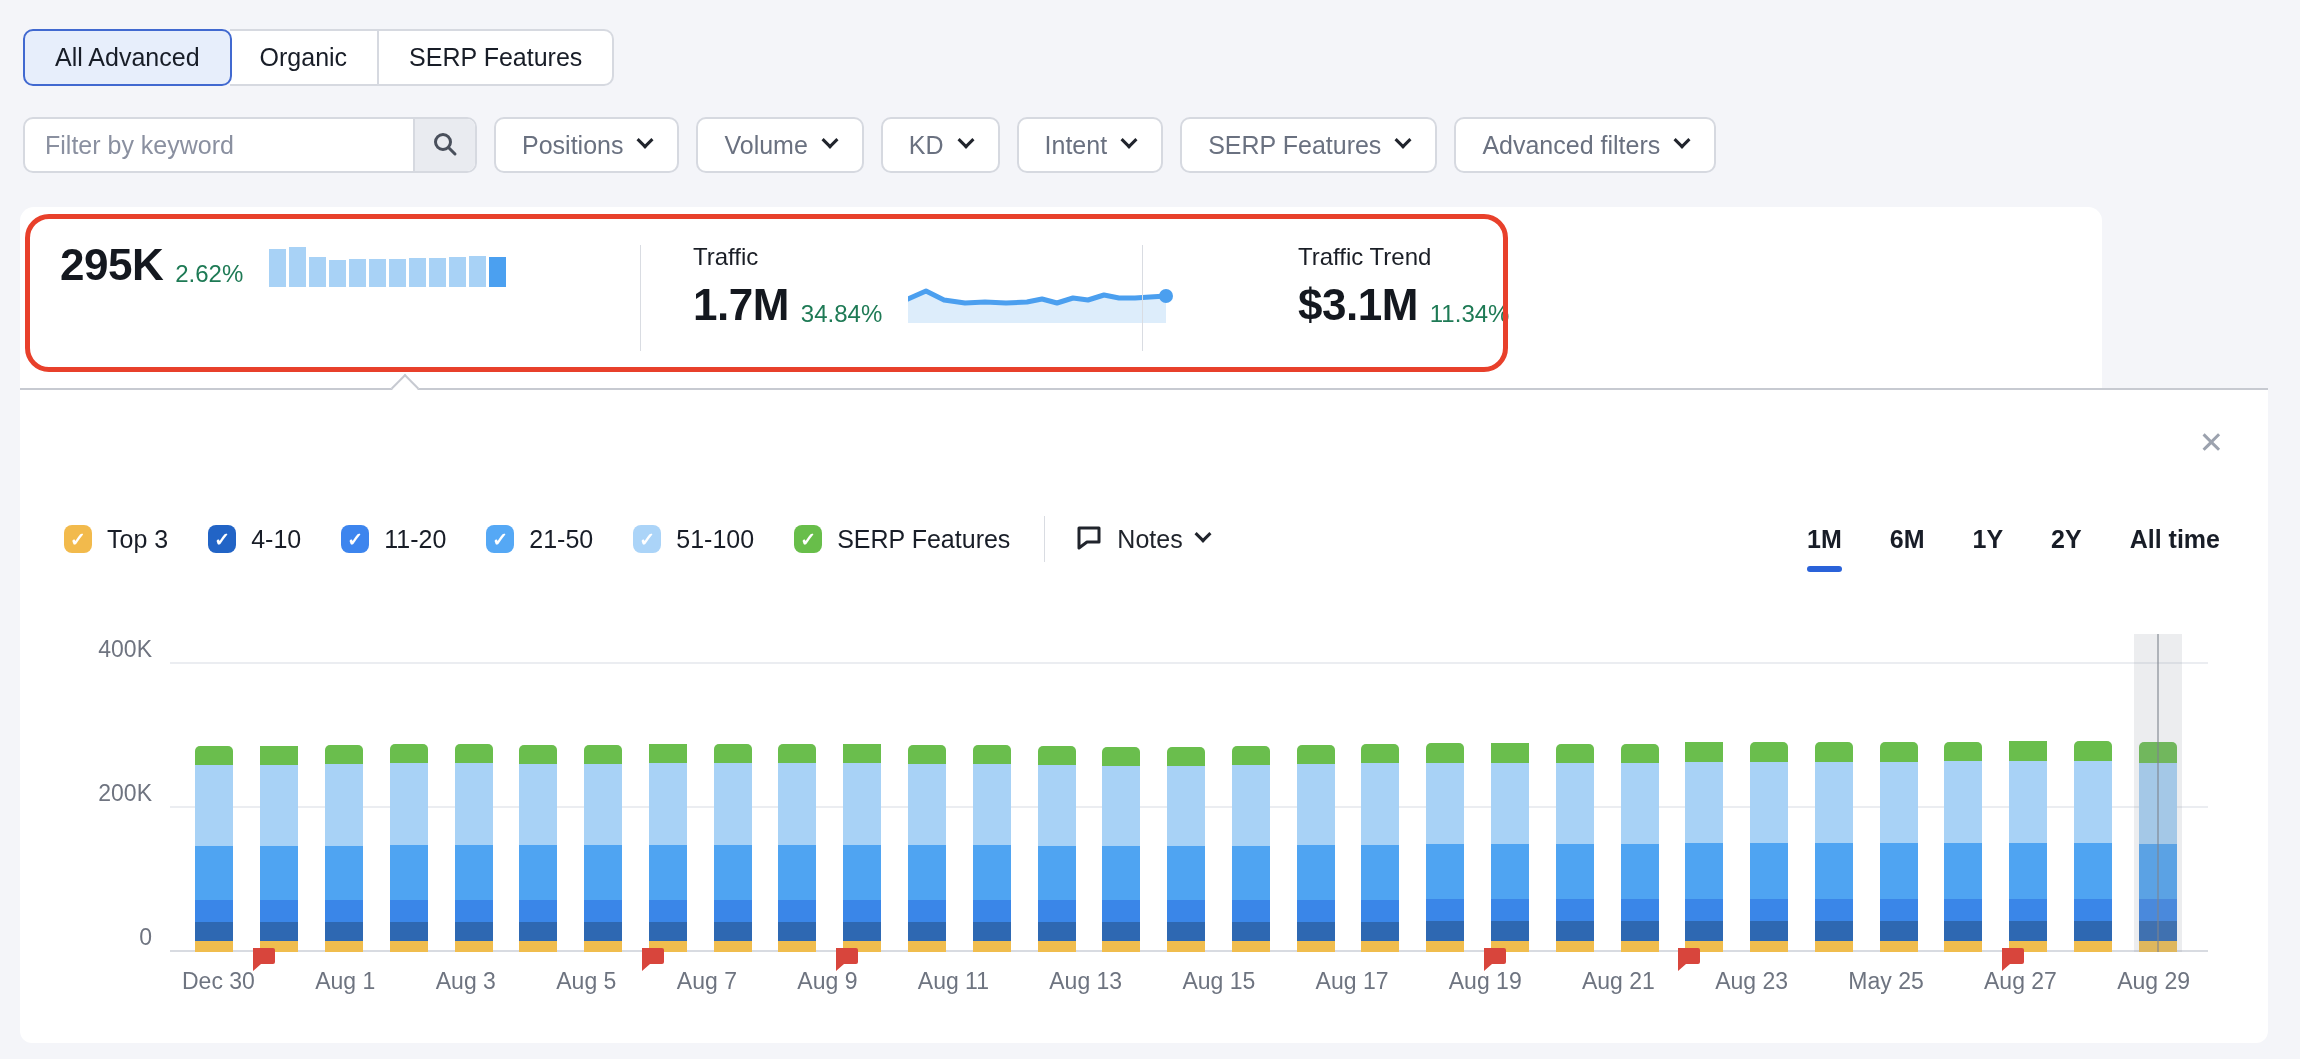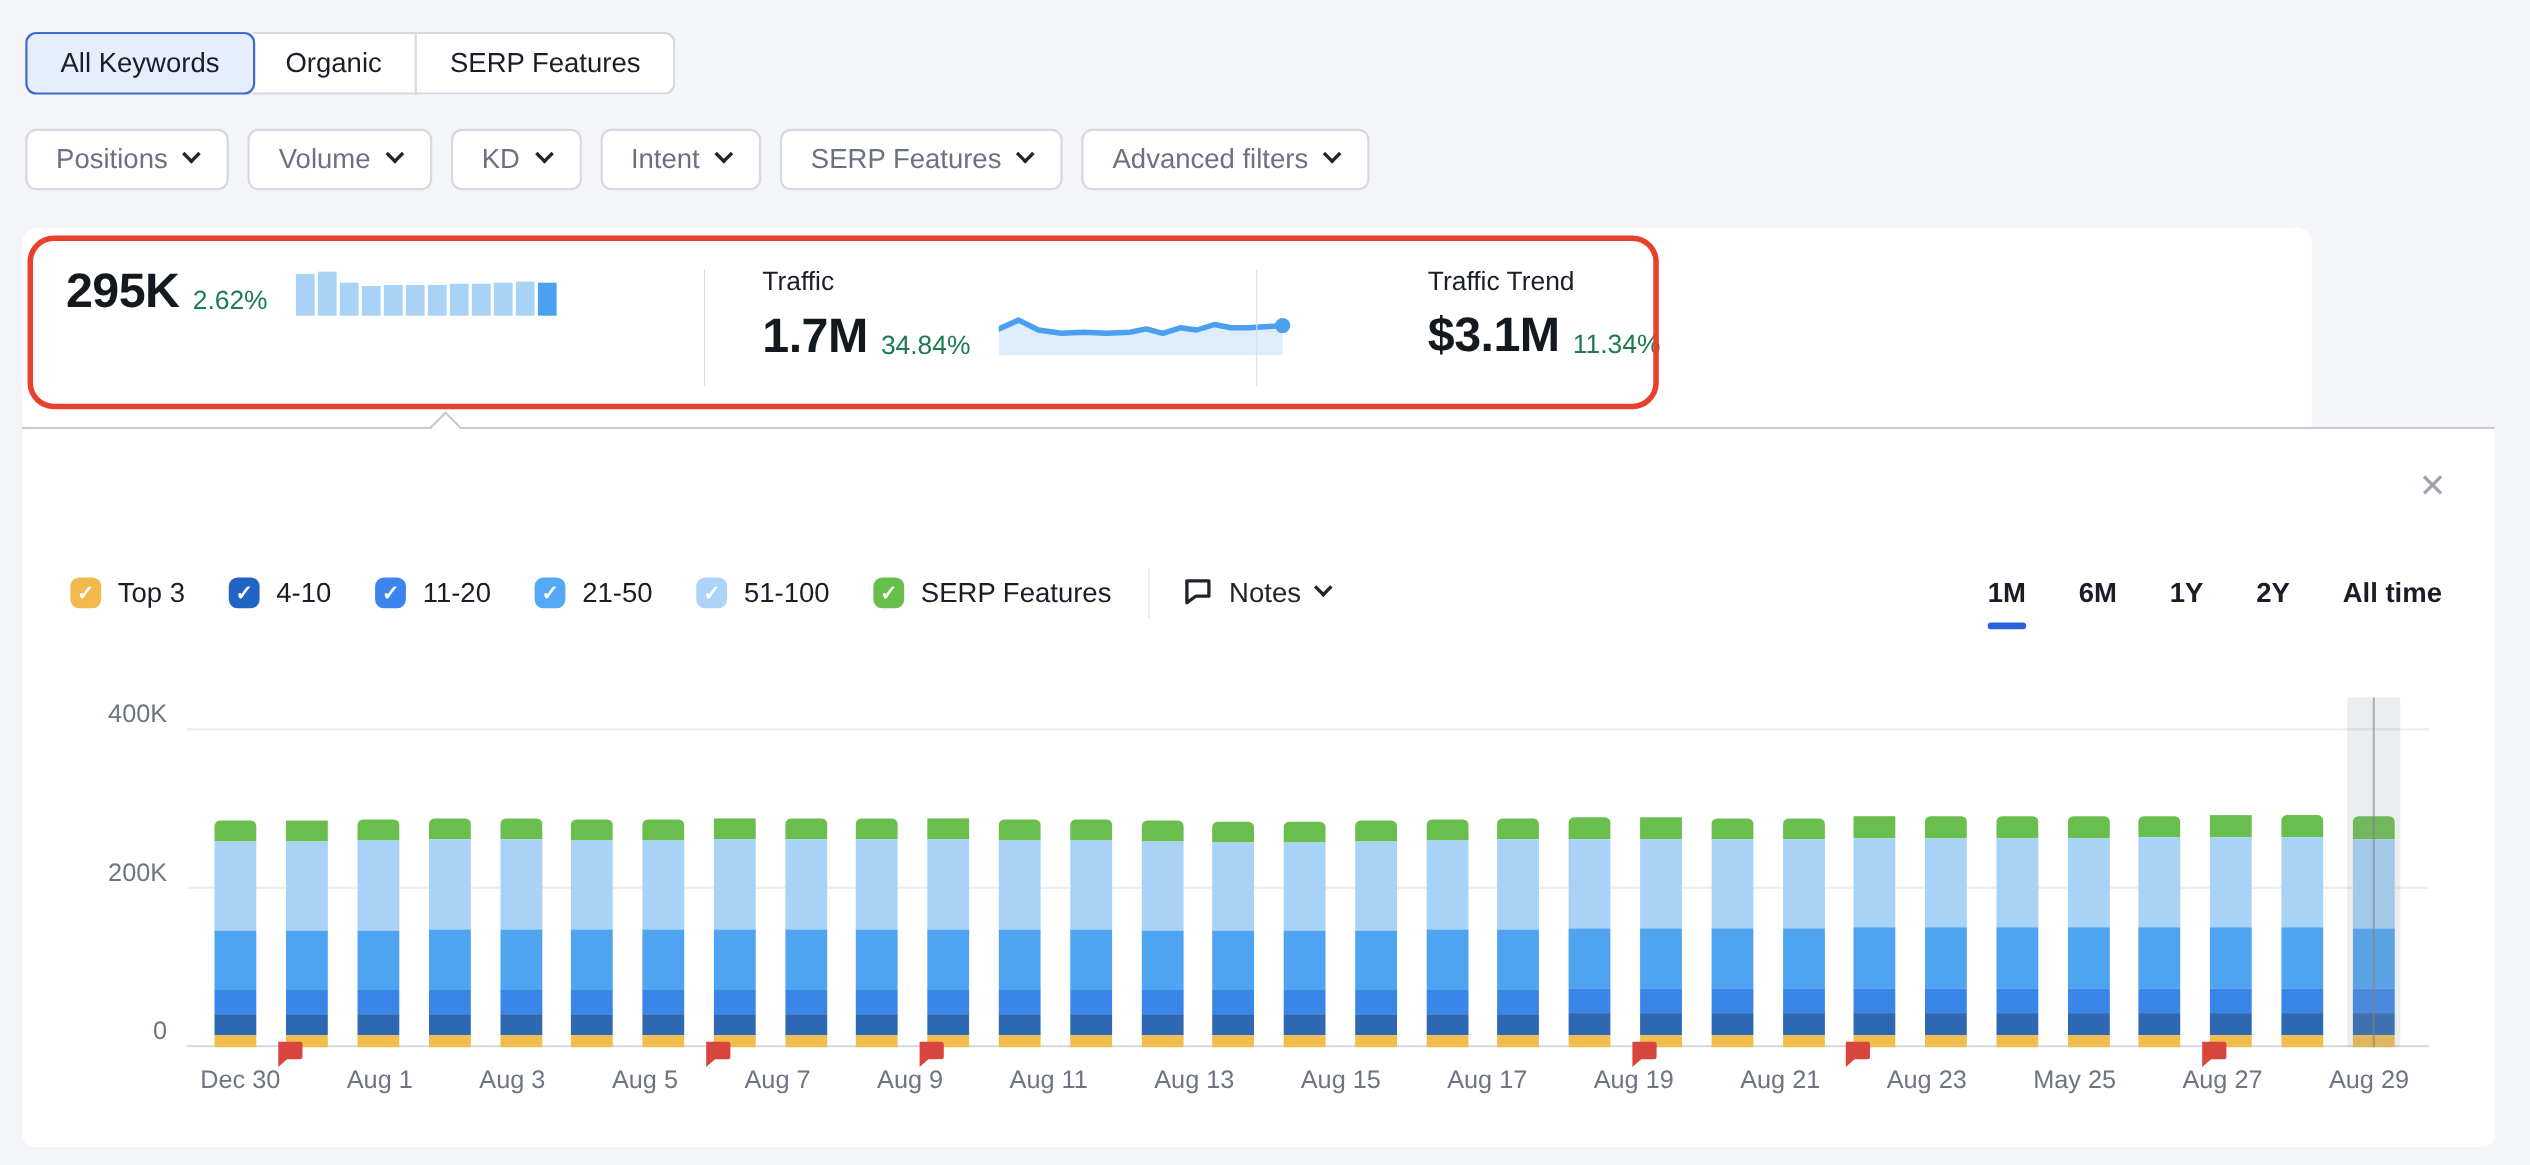--- a/index.html
+++ b/index.html
@@ -137,26 +137,37 @@
   }
   .xlabels {
     position: absolute; left: 162px; right: 78px; top: 578px; display: flex;
   }
   .xlabel-col { flex: 1; text-align: center; font-size: 23px; color: #6E7480; white-space: nowrap; }
 </style>
 </head>
 <body>
 
 <div class="seg-tabs">
-  <div class="seg-tab first selected">All Keywords</div>
+  <div class="seg-tab first selected">All Advanced</div>
   <div class="seg-tab">Organic</div>
   <div class="seg-tab last">SERP Features</div>
 </div>
 
 <div class="filter-row">
+  <div class="kw-input-wrap">
+    <input class="kw-input" type="text" placeholder="Filter by keyword" style="">
+    <button class="kw-search-btn">
+      <span>
+        <svg width="28" height="28" viewBox="0 0 28 28" fill="none">
+          <circle cx="12" cy="12" r="7.5" stroke="#4A505C" stroke-width="3"></circle>
+          <line x1="17.5" y1="17.5" x2="24" y2="24" stroke="#4A505C" stroke-width="3" stroke-linecap="round"></line>
+        </svg>
+      </span>
+    </button>
+  </div>
 
   <div id="dropdowns" style="display:flex; gap:17px;">
       <button class="drop-btn">
         <span>Positions</span>
         <span class="chev"></span>
       </button>
       <button class="drop-btn">
         <span>Volume</span>
         <span class="chev"></span>
       </button>

